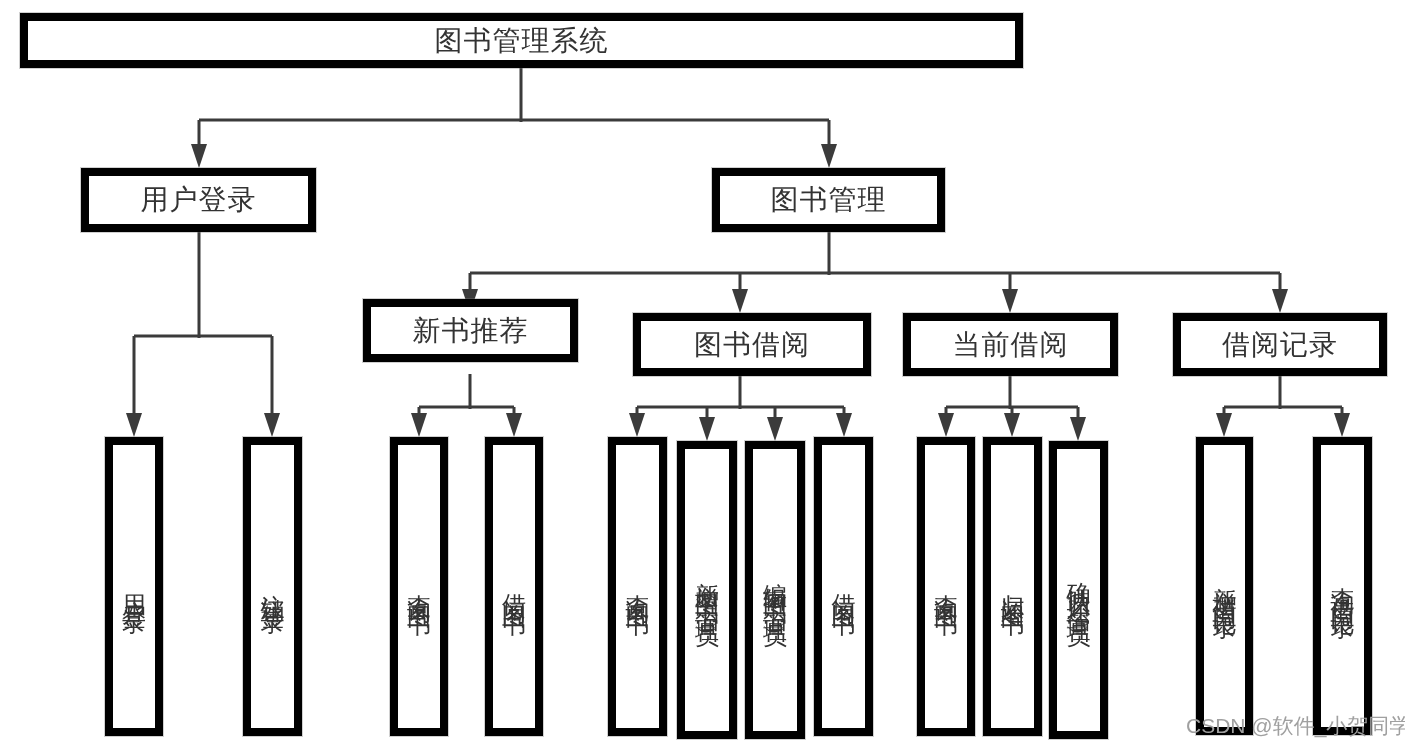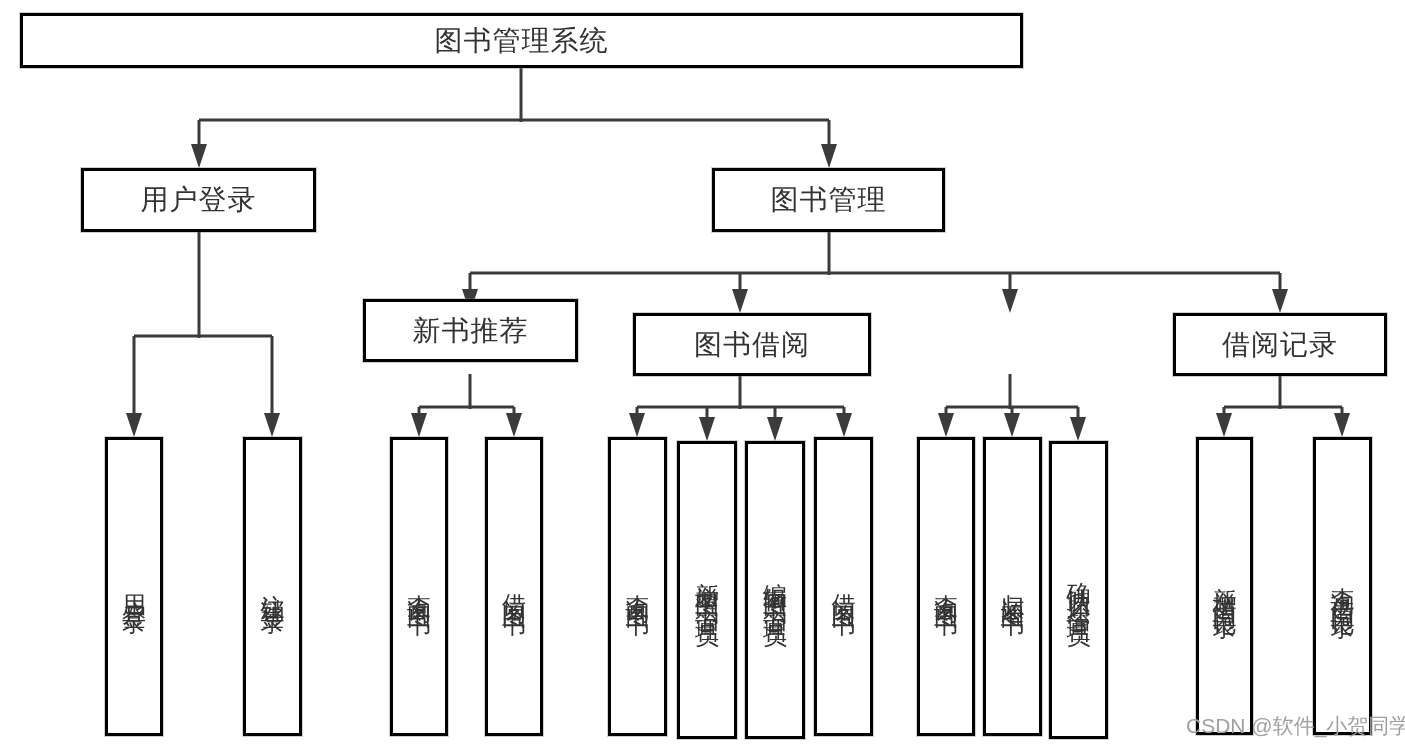--- a/index.html
+++ b/index.html
@@ -11,21 +11,21 @@
     font-family: "Liberation Sans", "DejaVu Sans", sans-serif;
     overflow: hidden;
   }
   .wires { position: absolute; left: 0; top: 0; width: 1405px; height: 747px; }
   .wire  { fill: none; stroke: #3b3b3b; stroke-width: 3; }
   .arrow { fill: #3b3b3b; stroke: none; }
   .node {
     position: absolute;
     box-sizing: border-box;
     background: #ffffff;
-    border: 3px solid #000000;
+    border: 8px solid #000000;
     box-shadow: 0 0 0 1px rgba(120,120,120,0.35);
     display: flex;
     align-items: center;
     justify-content: center;
     color: #333333;
   }
   .hnode { font-size: 28px; letter-spacing: 1px; }
   .vnode span {
     writing-mode: vertical-rl;
     text-orientation: mixed;
@@ -88,20 +88,23 @@
   <div class="node hnode" style="left:712px; top:168px; width:233px; height:64px;justify-content:center;">
     <span>图书管理</span>
   </div>
 
   <div class="node hnode" style="left:363px; top:299px; width:215px; height:63px;">
     <span>新书推荐</span>
   </div>
   <div class="node hnode" style="left:633px; top:313px; width:238px; height:63px;">
     <span>图书借阅</span>
   </div>
+  <div class="node hnode" style="left:903px; top:313px; width:215px; height:63px;">
+    <span>当前借阅</span>
+  </div>
   <div class="node hnode" style="left:1173px; top:313px; width:214px; height:63px;">
     <span>借阅记录</span>
   </div>
 
   <div class="node vnode" style="left:105px; top:437px; width:58px; height:299px;">
     <span>用户登录</span>
   </div>
   <div class="node vnode" style="left:243px; top:437px; width:59px; height:299px;">
     <span>注销登录</span>
   </div>

